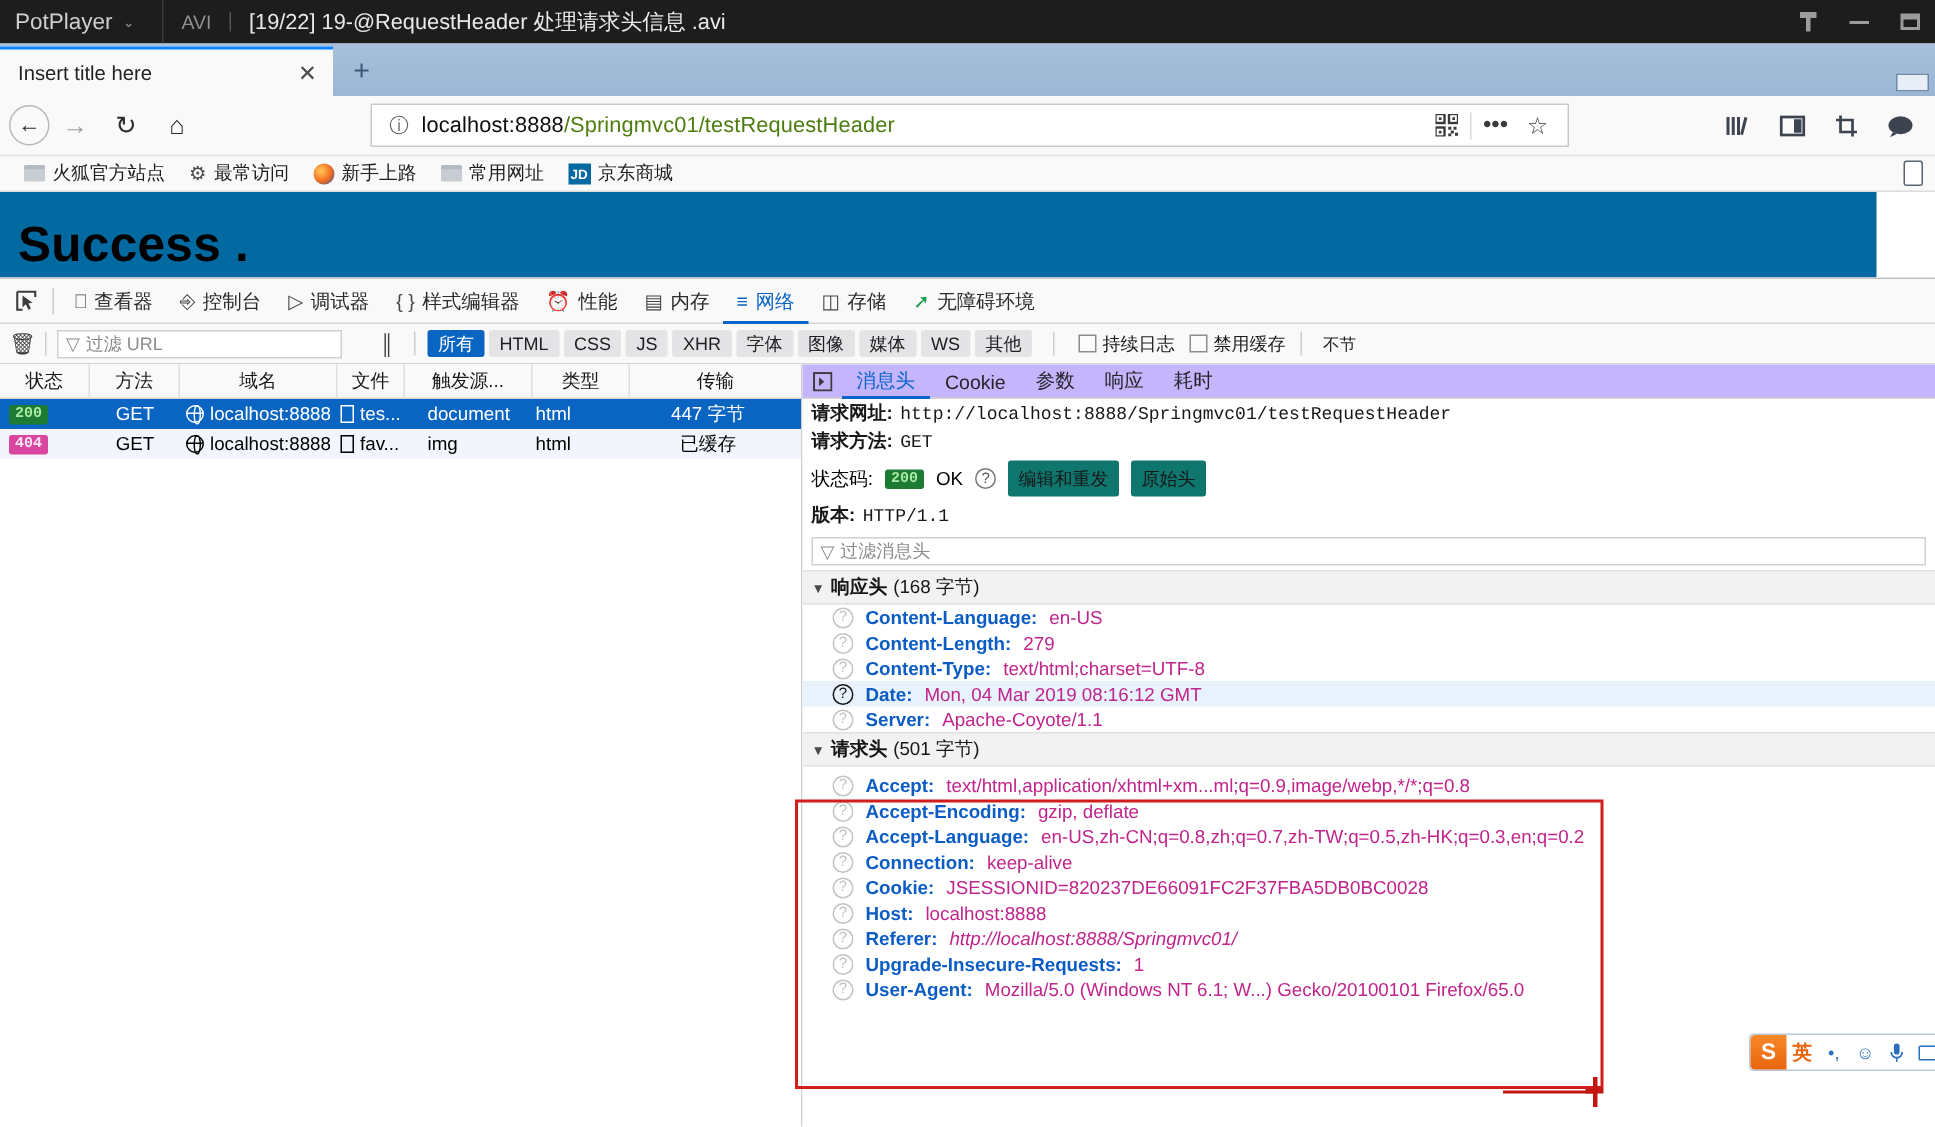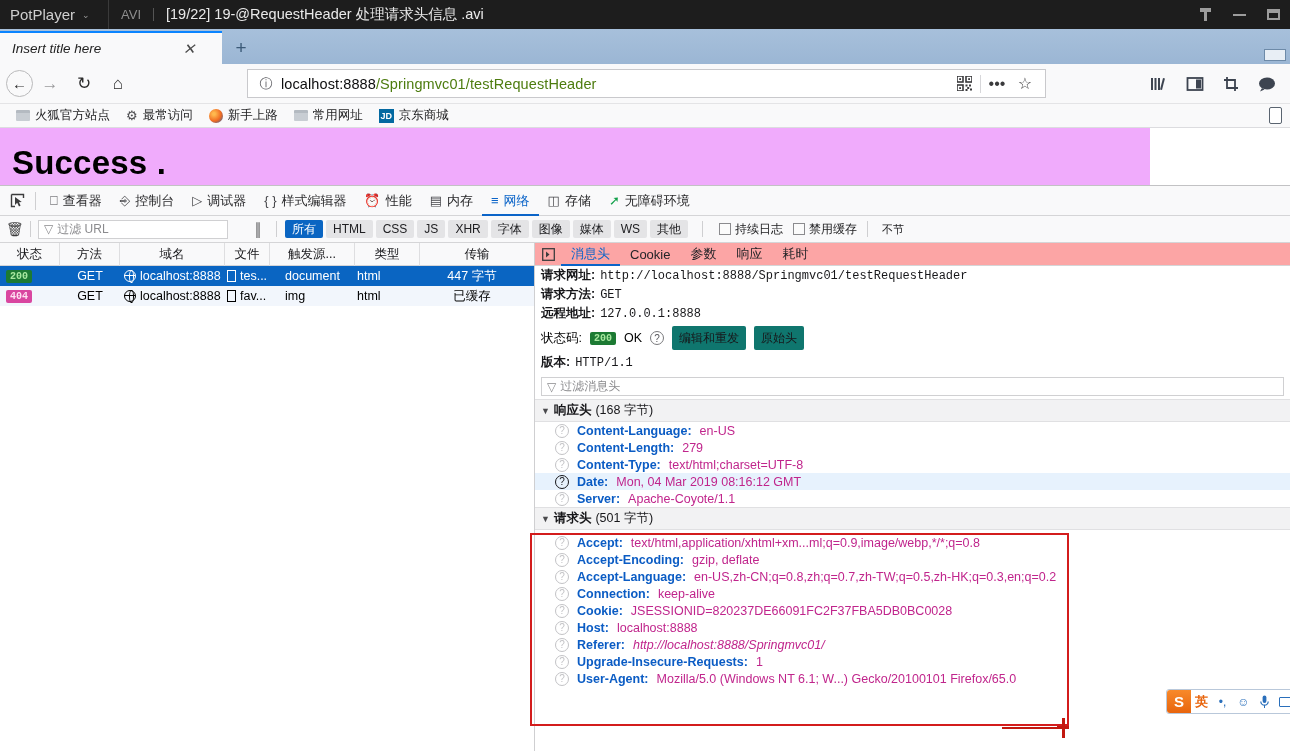--- a/index.html
+++ b/index.html
@@ -35,22 +35,22 @@
   .max-ico { width: 13px; height: 11px; border: 2px solid #9c9c9c; border-top-width: 4px; }
 
   
   .tabstrip {
     position: absolute; left: 0; top: 29px; width: 1290px; height: 35px;
     background: linear-gradient(#a7c0db, #9bb6d4);
   }
   .tab {
     position: absolute; left: 0; top: 2px; width: 222px; height: 33px;
     background: #f9f9fa; border-top: 2px solid #0a84ff;
-    display: flex; align-items: center; padding: 0 24px 0 12px;
-    font-size: 13.5px; color: #232323; font-style: italic;
+    display: flex; align-items: center; padding: 0 8px 0 12px;
+    font-size: 13.5px; color: #232323;
   }
   .tab-title { flex: 1; white-space: nowrap; overflow: hidden; }
   .tab-close { width: 18px; height: 18px; display: flex; align-items: center;
     justify-content: center; color: #4a4a4a; font-size: 15px; }
   .newtab {
     position: absolute; left: 228px; top: 6px; width: 26px; height: 26px;
     display: flex; align-items: center; justify-content: center;
     color: #3b5a78; font-size: 19px; font-weight: 300;
   }
   .ts-right { position: absolute; right: 4px; top: 20px; width: 22px; height: 12px;
@@ -94,21 +94,21 @@
     border-top: 3px solid #b4bac1; position: relative; }
   .bm-gear { font-size: 13px; color: #4c4c4f; }
   .bm-ff { width: 14px; height: 14px; border-radius: 50%;
     background: radial-gradient(circle at 35% 35%, #ffb94e 10%, #f06b22 55%, #2a5fa5 95%); }
   .bm-jd { width: 15px; height: 14px; background: #0369a1; color: #fff; font-size: 9px;
     font-weight: bold; display: flex; align-items: center; justify-content: center; }
   .bm-right { position: absolute; right: 8px; width: 13px; height: 17px;
     border: 1.6px solid #5a6470; border-radius: 2px; background: #fff; }
 
   
-  .pagearea { position: absolute; left: 0; top: 128px; width: 1150px; height: 57px; background: #f0abfc; }
+  .pagearea { position: absolute; left: 0; top: 128px; width: 1251px; height: 57px; background: #0369a1; }
   .success { position: absolute; left: 12px; top: 16px; font-size: 33px; font-weight: bold;
     color: #000; font-family: "Liberation Sans", sans-serif; letter-spacing: .2px; }
 
   
   .devtools { position: absolute; left: 0; top: 185px; width: 1290px; height: 566px;
     background: #f9f9fa; border-top: 1px solid #c2c2c4; }
   .dt-toolbar { height: 30px; display: flex; align-items: center;
     border-bottom: 1px solid #d5d5d7; background: #f9f9fa; padding-left: 4px; }
   .dt-pick { width: 26px; height: 26px; display: flex; align-items: center;
     justify-content: center; color: #3c3c3d; }
@@ -158,21 +158,21 @@
   .globe { width: 12px; height: 12px; border: 1.3px solid currentColor; border-radius: 50%;
     position: relative; display: inline-block; flex: none; }
   .globe:before { content: ""; position: absolute; left: 4px; top: -1.3px; width: 2.6px;
     height: 11.6px; border: 1.3px solid currentColor; border-radius: 50%; }
   .globe:after { content: ""; position: absolute; left: -1.3px; top: 4px; width: 11.6px;
     height: 0; border-top: 1.3px solid currentColor; }
   .fileico { width: 9px; height: 12px; border: 1.2px solid currentColor; flex: none; }
 
   
   .detail { flex: 1; background: #fff; display: flex; flex-direction: column; }
-  .dp-tabs { height: 23px; display: flex; align-items: center; background: #fca5a5;
+  .dp-tabs { height: 23px; display: flex; align-items: center; background: #c4b5fd;
     border-bottom: 1px solid #d5d5d7; font-size: 13px; color: #242428; }
   .dp-toggle { width: 26px; height: 23px; display: flex; align-items: center; justify-content: center; color: #3c3c3d; }
   .dp-tab { padding: 0 10px; height: 23px; display: flex; align-items: center; white-space: nowrap; }
   .dp-tab.active { color: #0b64c8; box-shadow: inset 0 -2px 0 #0b64c8; }
   .dp-body { flex: 1; overflow: hidden; font-size: 12.5px; }
   .kv { padding: 1px 0 1px 6px; display: flex; align-items: baseline; gap: 5px; white-space: nowrap; }
   .kv .k { color: #17171a; font-weight: bold; font-size: 12.5px; }
   .kv .v { color: #17171a; font-family: "Liberation Mono", monospace; font-size: 12px; }
   .statusline { display: flex; align-items: center; gap: 8px; padding: 3px 0 3px 6px; }
   .qmark { width: 14px; height: 14px; border: 1.2px solid #7a7a7d; border-radius: 50%;
@@ -502,24 +502,20 @@
 
         <div class="dp-body">
           <div class="kv">
             <span class="k">请求网址:</span>
             <span class="v">http://localhost:8888/Springmvc01/testRequestHeader</span>
           </div>
           <div class="kv">
             <span class="k">请求方法:</span>
             <span class="v">GET</span>
           </div>
-          <div class="kv">
-            <span class="k">远程地址:</span>
-            <span class="v">127.0.0.1:8888</span>
-          </div>
 
           <div class="statusline">
             <span class="k">状态码:</span>
             <span class="badge b200">200</span>
             <span class="v">OK</span>
             <span class="qmark">?</span>
             <span class="sbtn">编辑和重发</span>
             <span class="sbtn">原始头</span>
           </div>
 

